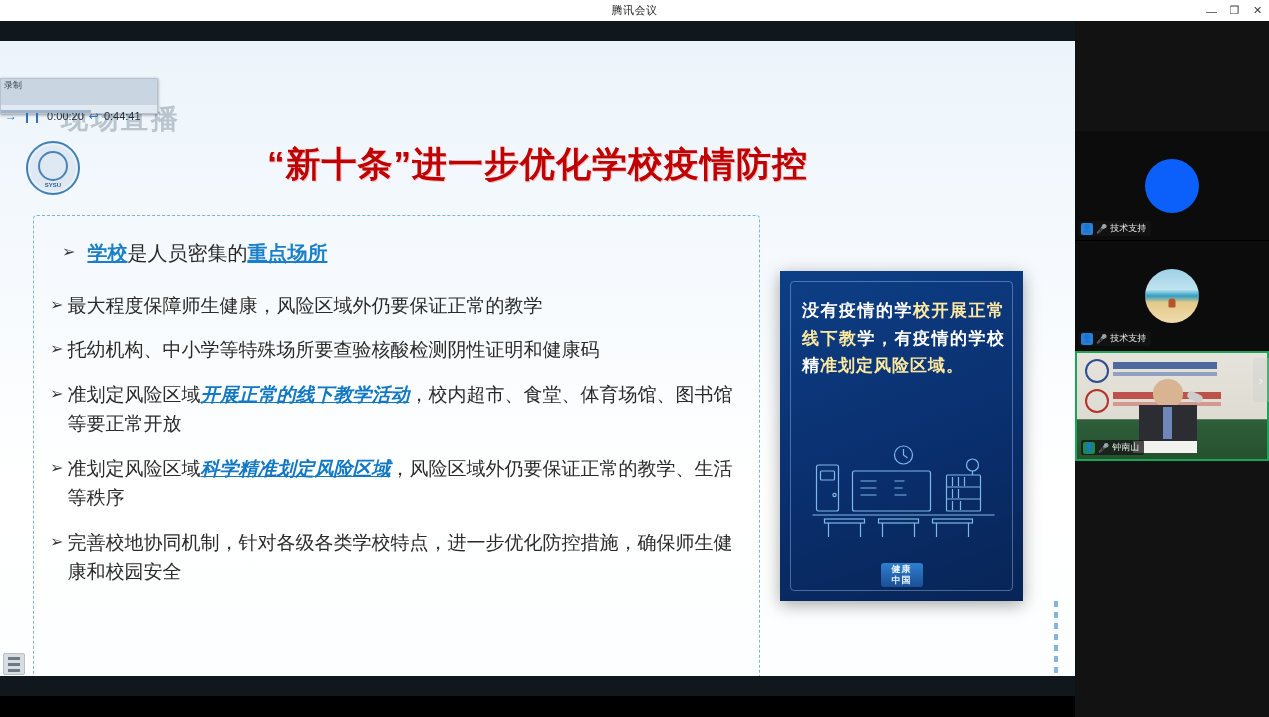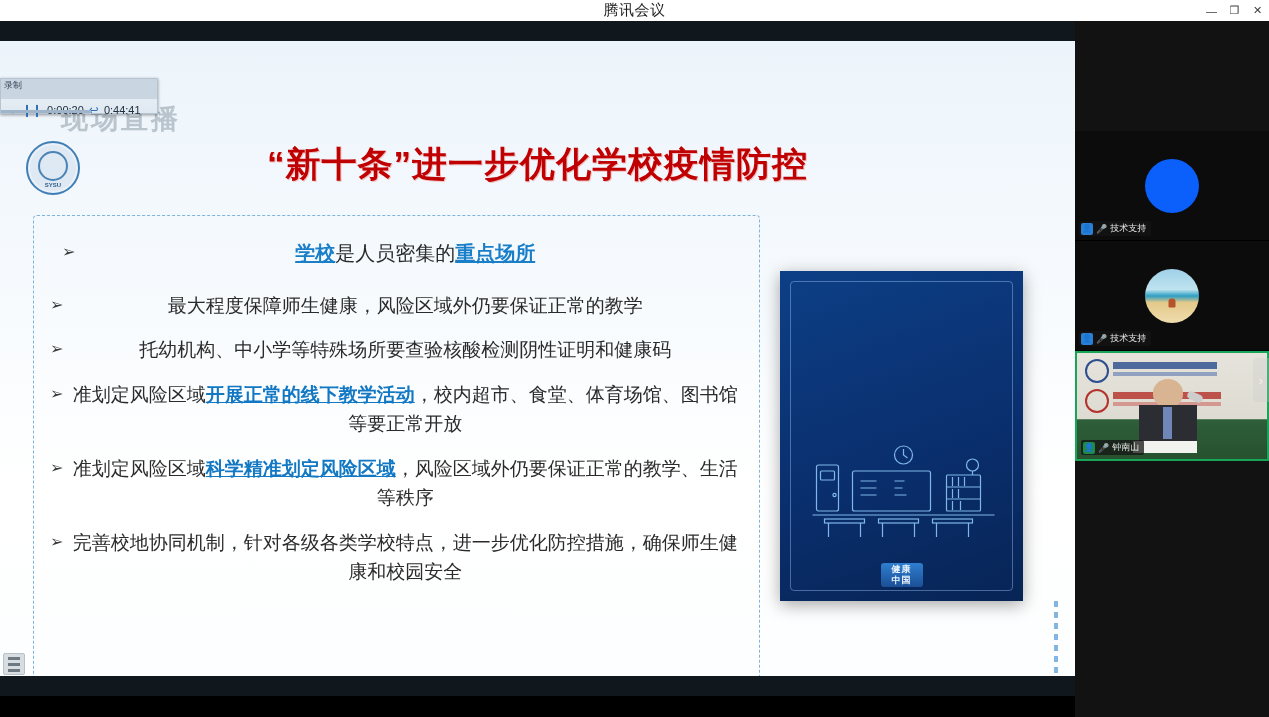--- a/index.html
+++ b/index.html
@@ -4,21 +4,21 @@
 <style>
   * { margin:0; padding:0; box-sizing:border-box; }
   html,body { width:1269px; height:717px; overflow:hidden; background:#000;
               font-family:"Liberation Sans","DejaVu Sans",sans-serif; }
 
   
   .titlebar{
     position:absolute; left:0; top:0; width:1269px; height:21px;
     background:#ffffff; display:flex; align-items:center; justify-content:center;
   }
-  .titlebar .t-title{ font-size:15px; color:#1d1d1d; letter-spacing:.5px; }
+  .titlebar .t-title{ font-size:11px; color:#1d1d1d; letter-spacing:.5px; }
   .win-ctrls{ position:absolute; right:0; top:0; height:21px; display:flex; }
   .win-ctrls div{
     width:23px; height:21px; display:flex; align-items:center; justify-content:center;
     font-size:11px; color:#3b3b3b;
   }
 
   
   .app{ position:absolute; left:0; top:21px; width:1269px; height:696px; background:#000; }
 
   
@@ -63,22 +63,22 @@
     border:1px dashed #7fb4dc; border-radius:4px; padding:22px 16px 0 16px;
   }
   .bullet{
     display:flex; align-items:flex-start; margin-bottom:15px;
     font-size:19px; line-height:1.55; color:#2b2b2b;
   }
   .bullet .arrow{ flex:0 0 auto; color:#3a3a3a; font-size:16px; padding-right:4px; padding-top:2px; }
   .bullet.b1{ font-size:20px; margin-bottom:22px; padding-left:12px; }
   .bullet.b1 .arrow{ padding-right:12px; }
   .hl{ color:#1a7fc8; font-weight:bold; text-decoration:underline; }
-  .hl2{ color:#1278c4; font-weight:bold; text-decoration:underline; }
-  .btxt{ flex:1;text-align:center; }
+  .hl2{ color:#1278c4; font-weight:bold; text-decoration:underline;font-style:italic; }
+  .btxt{ flex:1; }
 
   
   .poster{
     position:absolute; left:780px; top:230px; width:243px; height:330px;
     background:linear-gradient(160deg,#0d3f86 0%,#0a2f6e 55%,#072455 100%);
     box-shadow:0 4px 16px rgba(0,0,0,.35);
   }
   .poster-inner{ position:absolute; left:10px; top:10px; right:10px; bottom:10px;
                  border:1px solid rgba(150,190,240,.45); border-radius:4px; }
   .poster-text{
@@ -108,21 +108,21 @@
   
   .dots{ position:absolute; left:1054px; top:560px; width:6px; height:80px; }
   .dots i{ display:block; width:4px; height:6px; background:#5b9bd5; margin-bottom:5px; opacity:.75; }
 
   
   .rec{
     position:absolute; left:0; top:57px; width:158px; height:36px;
     background:linear-gradient(180deg,#eef3f8,#dfe8f1);
     border:1px solid #b6c3d0; box-shadow:0 1px 3px rgba(0,0,0,.4);
   }
-  .rec-head{ height:20px; background:#c9d5e0; color:#3b4b5c; font-size:9px; padding-left:3px; line-height:13px; }
+  .rec-head{ height:26px; background:#c9d5e0; color:#3b4b5c; font-size:9px; padding-left:3px; line-height:13px; }
   .rec-body{ height:22px; display:flex; align-items:center; gap:5px; padding:0 4px; }
   .rec-body .ic{ color:#2f6fb8; font-size:12px; }
   .rec-body .tm{ font-size:11px; color:#20303f; font-family:"Liberation Sans",sans-serif; }
   .rec-prog{ position:absolute; left:0; bottom:0; height:3px; width:58%; background:#9fb4c8; }
 
   
   .rail{ position:absolute; left:1075px; top:0; width:194px; height:696px; background:#121212; }
   .tile{ position:relative; width:194px; height:110px; background:#0c0c0c; overflow:hidden;
          border-bottom:1px solid #000; }
   .tile.t1{ top:140px; }
@@ -212,20 +212,23 @@
         </div>
 
         <div class="bullet">
           <span class="arrow">➢</span>
           <span class="btxt">完善校地协同机制，针对各级各类学校特点，进一步优化防控措施，确保师生健康和校园安全</span>
         </div>
       </div>
 
       <div class="poster">
         <div class="poster-inner"></div>
+        <div class="poster-text">
+          <span>没有疫情的学</span><span class="yellow">校开展正常线下教</span><span>学，有疫情的学校精</span><span class="yellow">准划定风险区域。</span>
+        </div>
         <div class="poster-art">
           <svg viewBox="0 0 190 100" fill="none" stroke="#7fb8e8" stroke-width="1.2">
             <circle cx="95" cy="12" r="9"></circle>
               <path d="M95 6v6l4 3"></path>
             <rect x="8" y="22" width="22" height="46" rx="2"></rect>
               <rect x="12" y="28" width="14" height="9" rx="1"></rect>
               <circle cx="26" cy="52" r="1.6"></circle>
             <rect x="44" y="28" width="78" height="40" rx="2"></rect>
             <path d="M52 38h16M52 45h16M52 52h16M86 38h10M86 45h8M86 52h12"></path>
             <rect x="138" y="32" width="34" height="36" rx="1"></rect>

